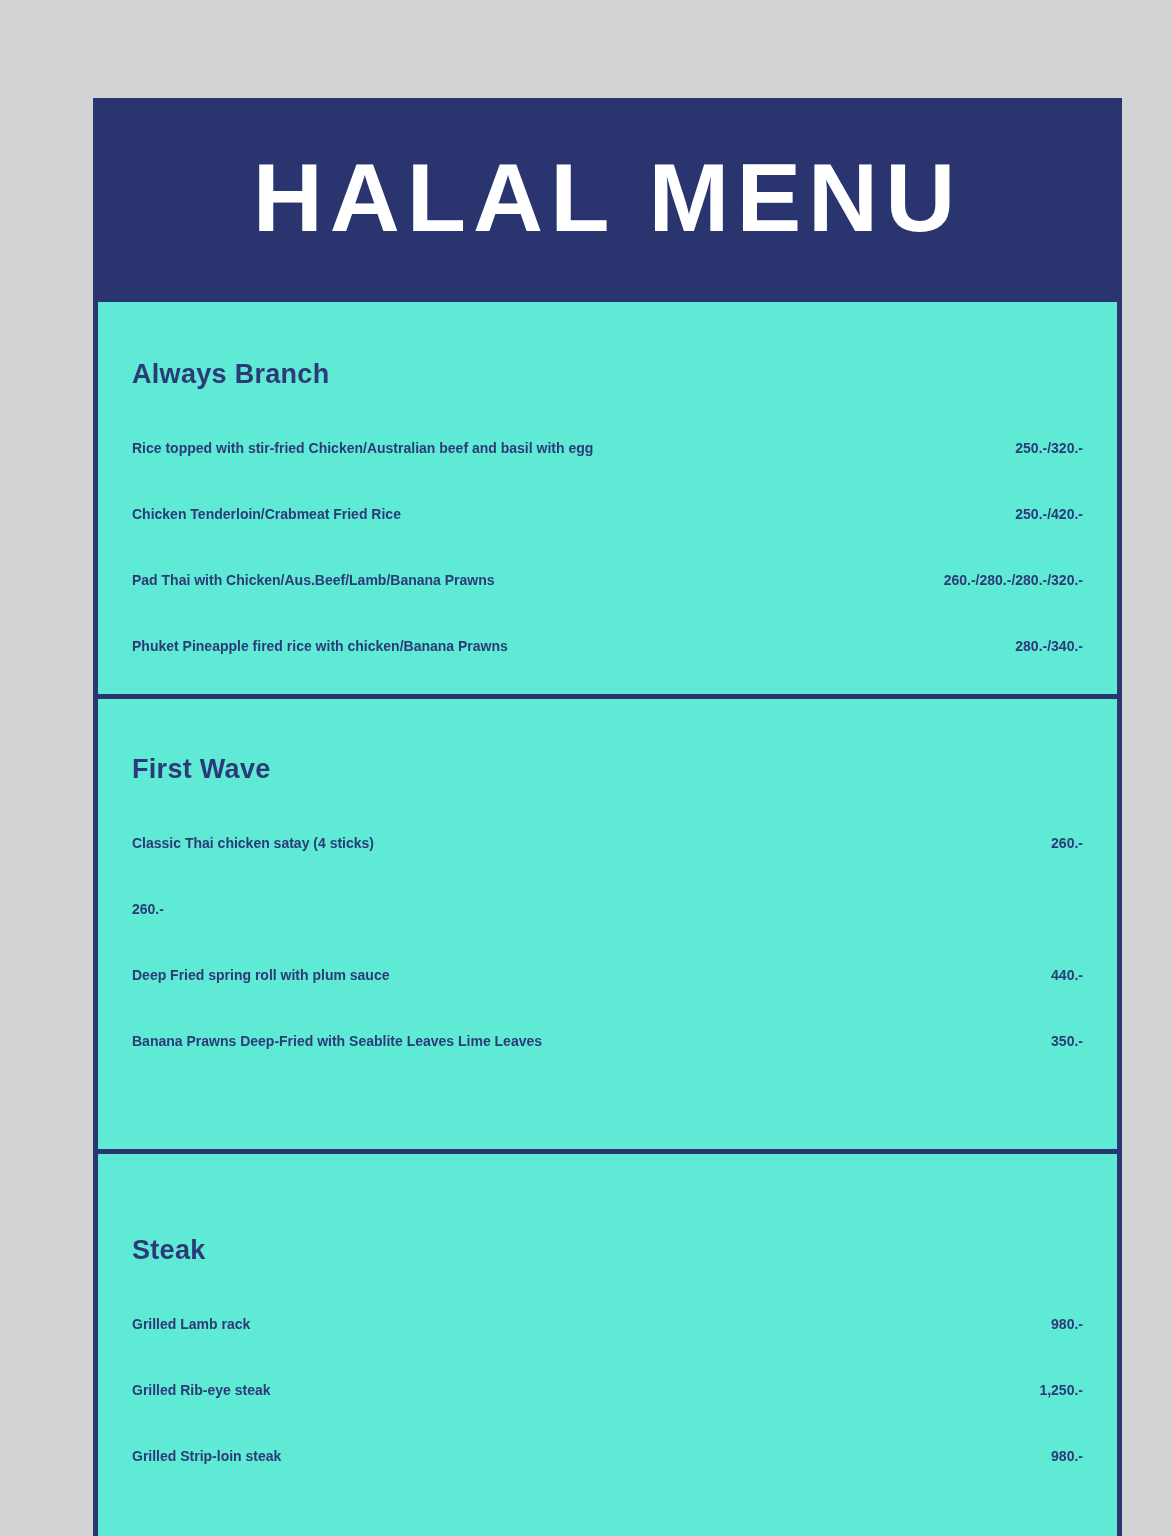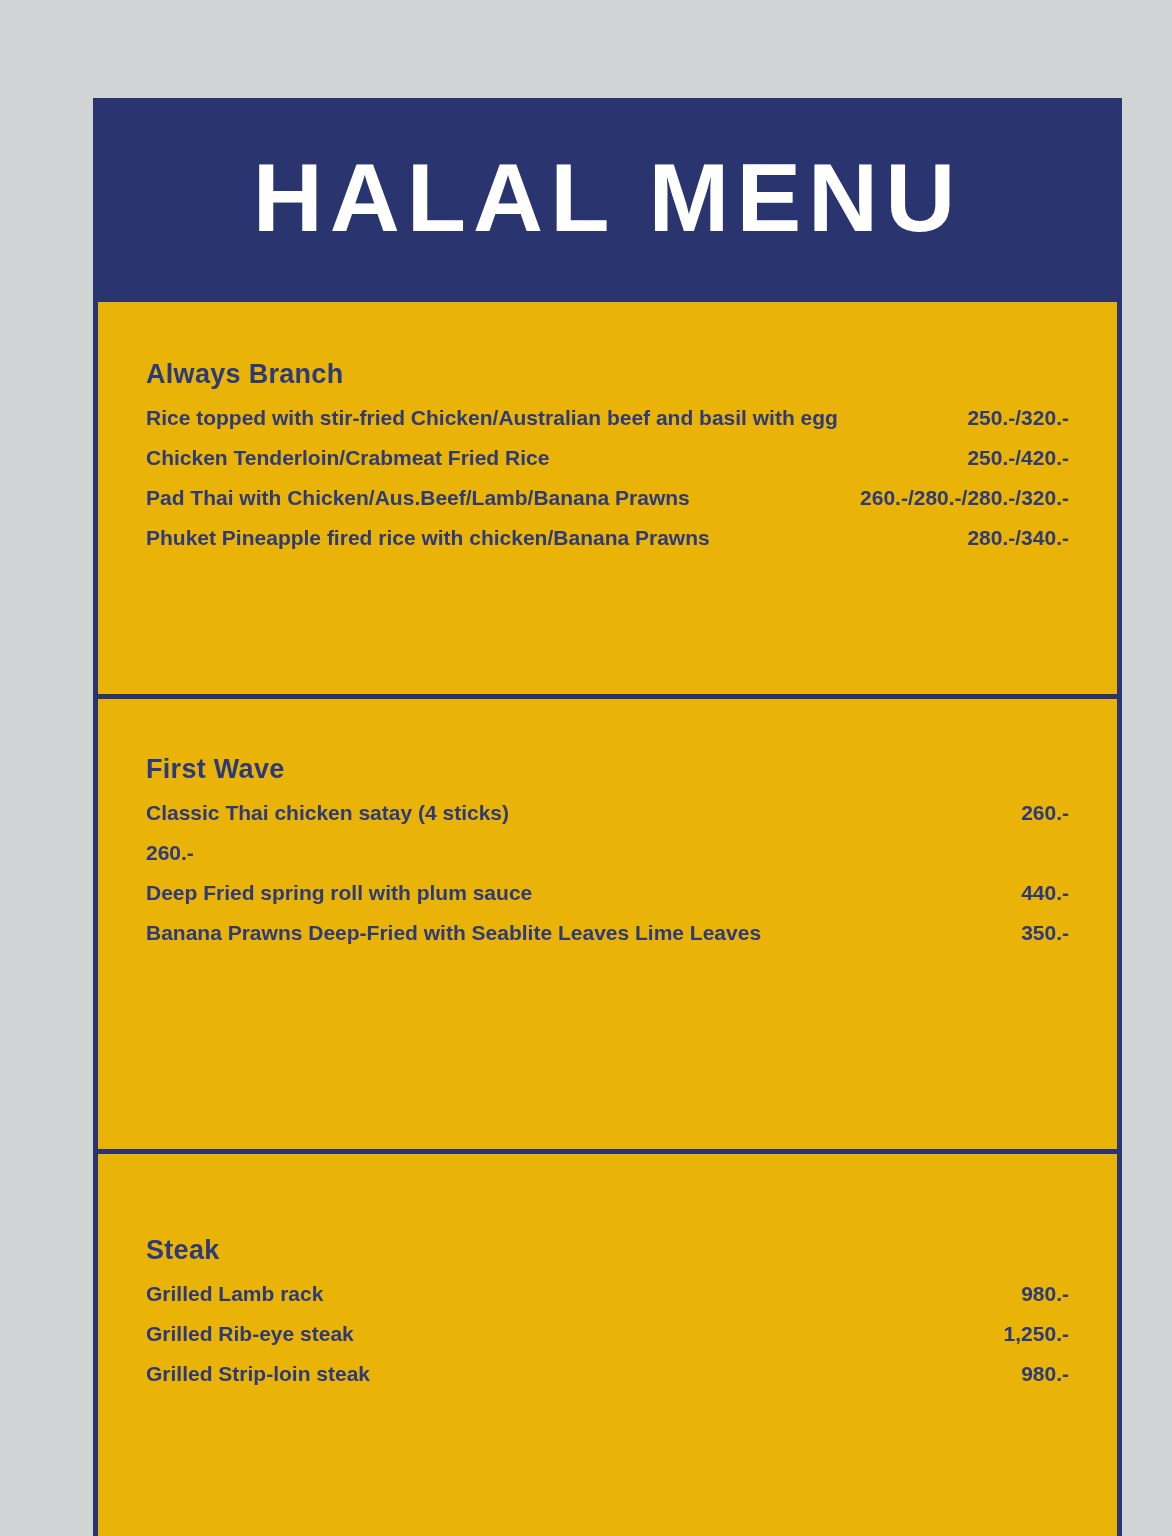--- a/index.html
+++ b/index.html
@@ -32,43 +32,43 @@
     color: #ffffff;
     font-size: 97px;
     font-weight: 700;
     letter-spacing: 7px;
     line-height: 1;
     white-space: nowrap;
   }
   .menu-box {
     box-sizing: border-box;
     border: 5px solid #2a356f;
-    padding: 0 48px;
+    padding: 0 34px;
     color: #2d3a78;
-    background: #eab308;
+    background: #5eead4;
   }
   .menu-box + .menu-box {
     margin-top: -5px;
   }
   main .menu-box:nth-of-type(1) { height: 402px; padding-top: 58px; }
   main .menu-box:nth-of-type(2) { height: 460px; padding-top: 56px; }
   main .menu-box:nth-of-type(3) { height: 392px; padding-top: 82px; }
   .section-heading {
     margin: 0;
     font-size: 27px;
     font-weight: 700;
     letter-spacing: 0.3px;
     line-height: 1.1;
   }
   .menu-item {
     display: flex;
     justify-content: space-between;
     align-items: baseline;
-    margin-top: 16px;
-    font-size: 21px;
+    margin-top: 50px;
+    font-size: 14px;
     font-weight: 700;
     line-height: 1.15;
   }
   .item-name {
     padding-right: 20px;
   }
   .item-price {
     white-space: nowrap;
   }
   .page-footer {

